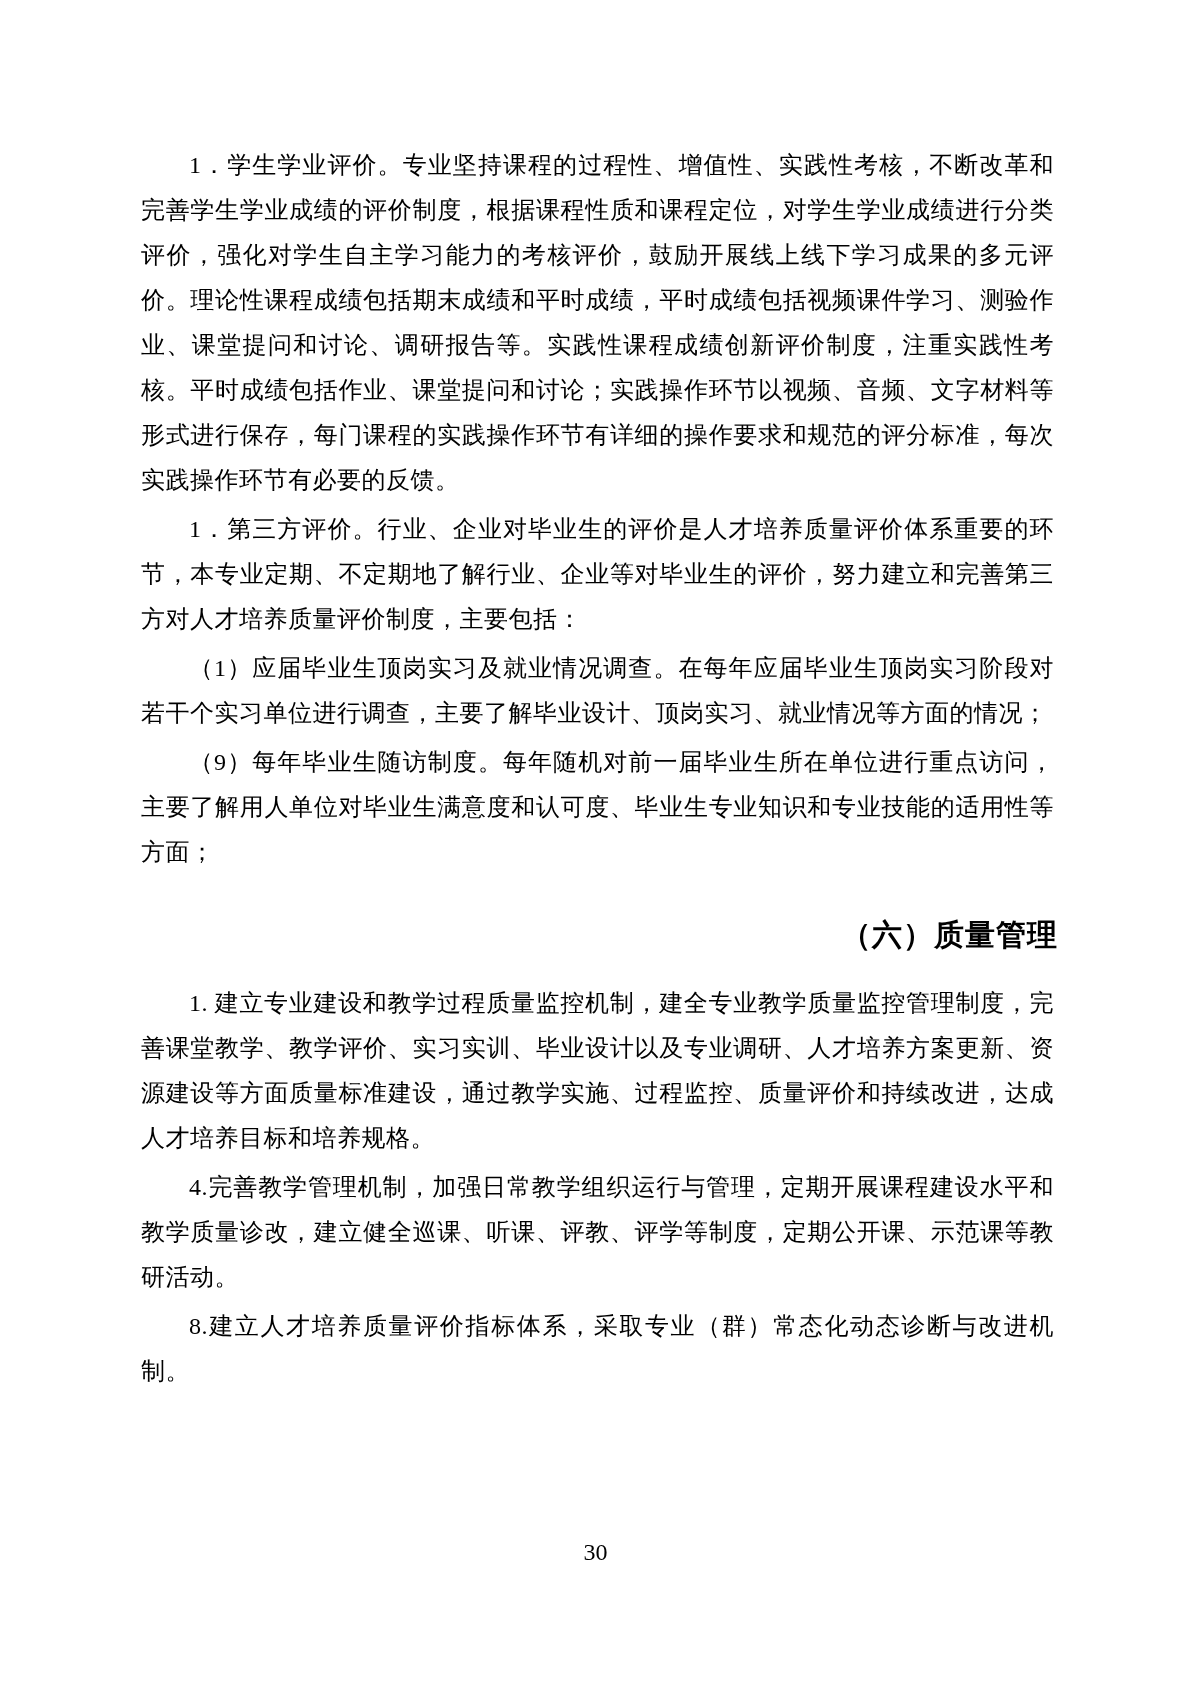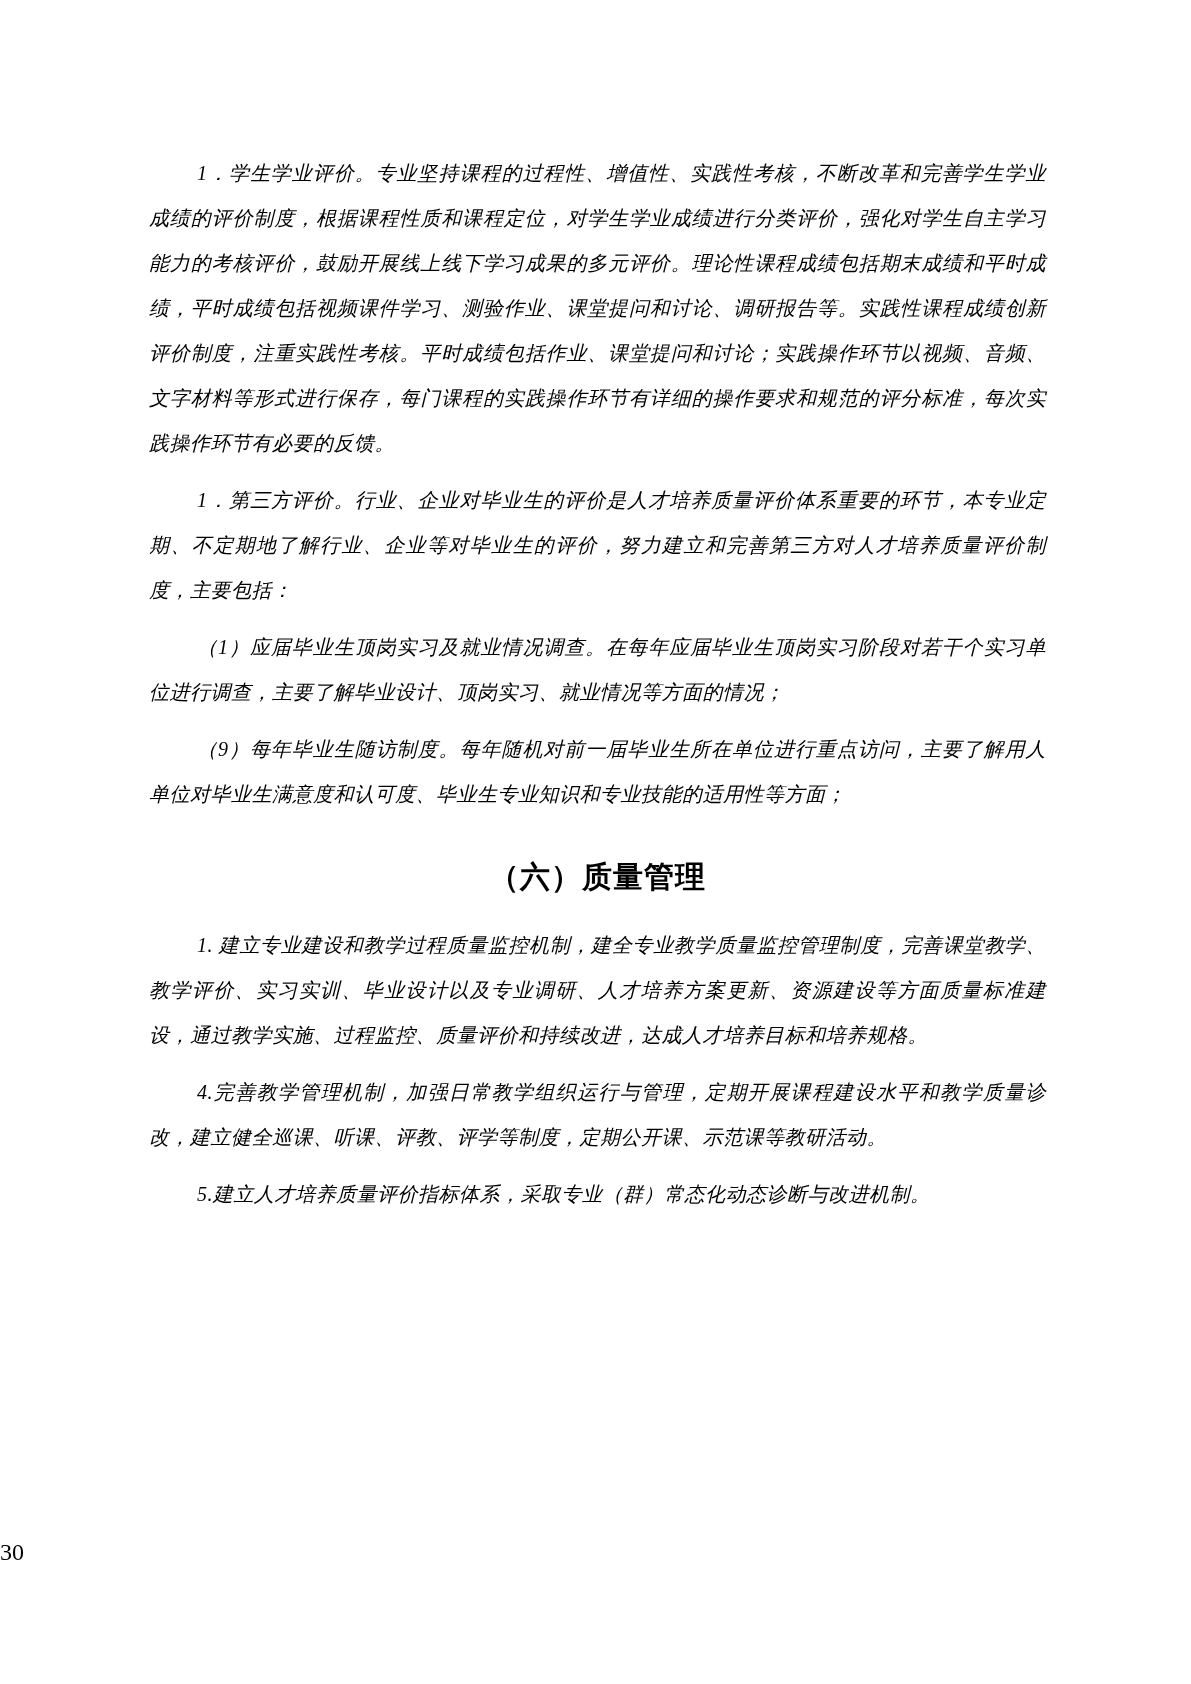--- a/index.html
+++ b/index.html
@@ -13,55 +13,55 @@
     color: #000000;
     overflow: hidden;
   }
   .content {
     position: absolute;
     left: 137px;
     top: 139px;
     width: 921px;
   }
   .content p.body-par {
-    margin: 12px;
-    font-size: 20px;
+    margin: 4px;
+    font-size: 24px;
     line-height: 45px;
     text-align: justify;
     text-align-last: left;
     text-indent: 48px;
     letter-spacing: 0.5px;
     word-break: break-all;
-    font-style: italic;
   }
   .content h2.section-heading {
     margin: 34px 0 20px 0;
     font-size: 30px;
     line-height: 52px;
     font-weight: bold;
     letter-spacing: 1px;
-    text-align: center;
+    text-align: right;
   }
   .page-number {
     position: absolute;
     left: 0;
     top: 1530px;
     width: 100%;
+    text-align: center;
     font-size: 24px;
     line-height: 45px;
   }
 </style>
 </head>
 <body>
 
 <div class="page">
   <div class="content">
       <p class="body-par">1．学生学业评价。专业坚持课程的过程性、增值性、实践性考核，不断改革和完善学生学业成绩的评价制度，根据课程性质和课程定位，对学生学业成绩进行分类评价，强化对学生自主学习能力的考核评价，鼓励开展线上线下学习成果的多元评价。理论性课程成绩包括期末成绩和平时成绩，平时成绩包括视频课件学习、测验作业、课堂提问和讨论、调研报告等。实践性课程成绩创新评价制度，注重实践性考核。平时成绩包括作业、课堂提问和讨论；实践操作环节以视频、音频、文字材料等形式进行保存，每门课程的实践操作环节有详细的操作要求和规范的评分标准，每次实践操作环节有必要的反馈。</p>
       <p class="body-par">1．第三方评价。行业、企业对毕业生的评价是人才培养质量评价体系重要的环节，本专业定期、不定期地了解行业、企业等对毕业生的评价，努力建立和完善第三方对人才培养质量评价制度，主要包括：</p>
       <p class="body-par">（1）应届毕业生顶岗实习及就业情况调查。在每年应届毕业生顶岗实习阶段对若干个实习单位进行调查，主要了解毕业设计、顶岗实习、就业情况等方面的情况；</p>
       <p class="body-par">（9）每年毕业生随访制度。每年随机对前一届毕业生所在单位进行重点访问，主要了解用人单位对毕业生满意度和认可度、毕业生专业知识和专业技能的适用性等方面；</p>
       <h2 class="section-heading">（六）质量管理</h2>
       <p class="body-par">1. 建立专业建设和教学过程质量监控机制，建全专业教学质量监控管理制度，完善课堂教学、教学评价、实习实训、毕业设计以及专业调研、人才培养方案更新、资源建设等方面质量标准建设，通过教学实施、过程监控、质量评价和持续改进，达成人才培养目标和培养规格。</p>
       <p class="body-par">4.完善教学管理机制，加强日常教学组织运行与管理，定期开展课程建设水平和教学质量诊改，建立健全巡课、听课、评教、评学等制度，定期公开课、示范课等教研活动。</p>
-      <p class="body-par">5.建立人才培养质量评价指标体系，采取专业（群）常态化动态诊断与改进机制。</p>
+      <p class="body-par">8.建立人才培养质量评价指标体系，采取专业（群）常态化动态诊断与改进机制。</p>
     </div>
   <div class="page-number">30</div>
 </div>
 
 </body></html>

